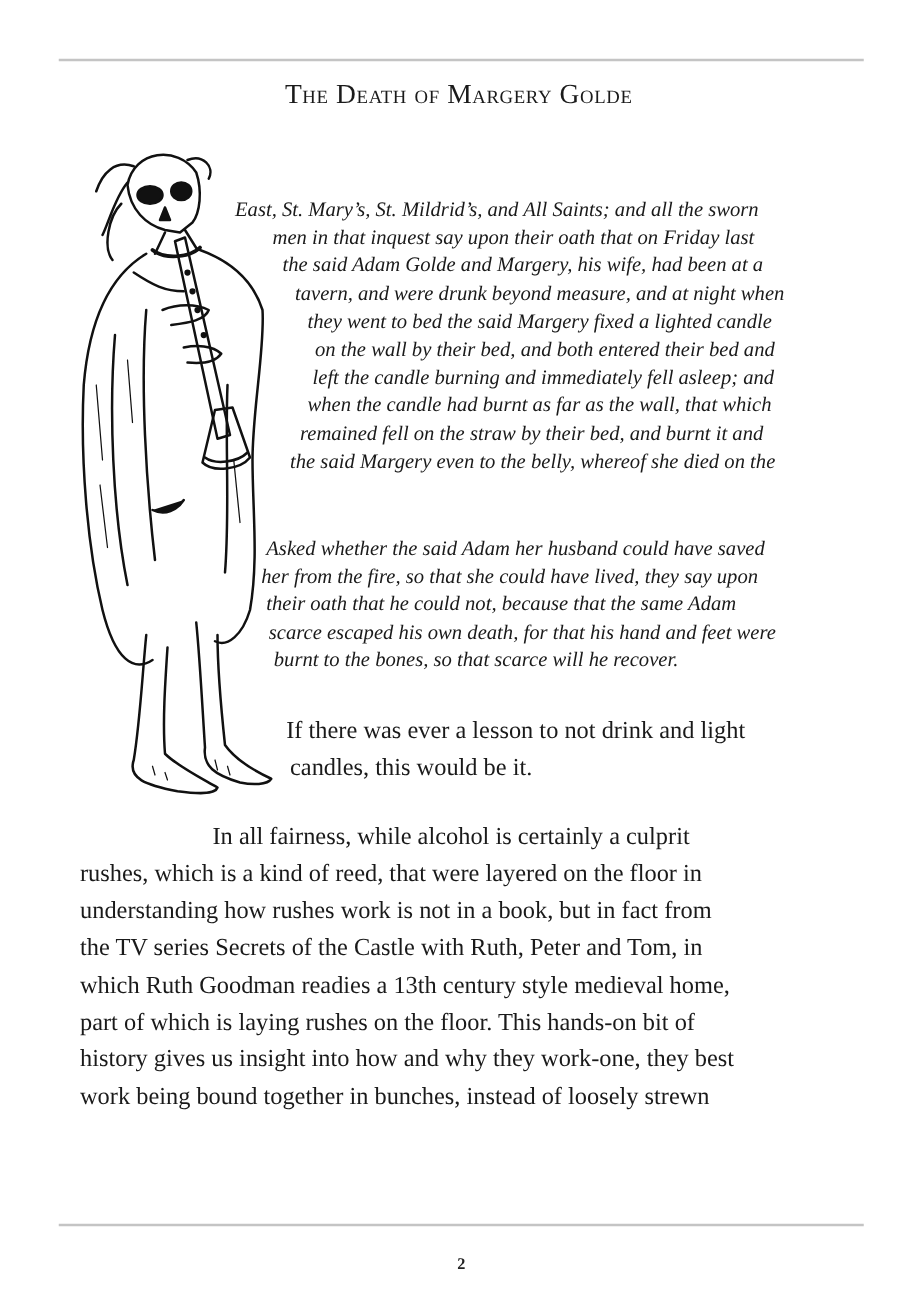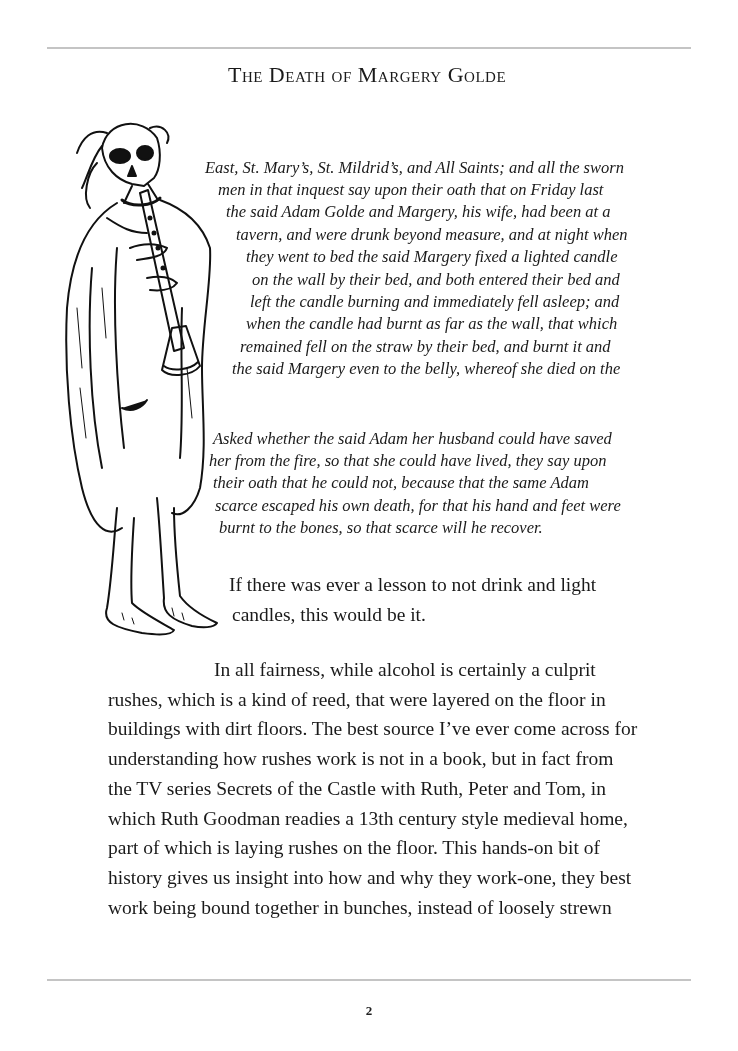--- a/index.html
+++ b/index.html
@@ -7,21 +7,21 @@
   .rule { position: absolute; left: 47px; width: 644px; height: 2px; background: #c4c4c4; }
   .rule.top { top: 47px; }
   .rule.bottom { top: 979px; }
   .title { position: absolute; top: 62px; left: 0; width: 734px; text-align: center; font-size: 22px; letter-spacing: 0.5px; font-variant: small-caps; color: #1a1a1a; }
   .illustration { position: absolute; left: 62px; top: 108px; width: 190px; height: 530px; }
   .quote { position: absolute; font-style: italic; font-size: 16.5px; line-height: 22.5px; color: #1a1a1a; }
   .quote .ln { position: absolute; white-space: nowrap; }
   .aside { position: absolute; left: 229px; top: 570px; font-size: 19.5px; line-height: 30px; color: #1a1a1a; }
   .aside .ln { white-space: nowrap; }
   .body-text { position: absolute; left: 64px; top: 655px; width: 612px; font-size: 19.5px; line-height: 29.7px; color: #1a1a1a; }
-  .body-text .ln { white-space: nowrap; margin-left: 44px; }
+  .body-text .ln { white-space: nowrap; }
   .body-text .ln.first { padding-left: 106px; }
   .page-number { position: absolute; top: 1003px; left: 0; width: 738px; text-align: center; font-size: 13px; font-weight: bold; color: #222; }
 </style>
 </head>
 <body>
 
 <div class="rule top"></div>
 
 <div class="title">The Death of Margery Golde</div>
 
@@ -56,21 +56,21 @@
 
   <path d="M15 200 L20 260 M18 280 L24 330 M125 260 L130 310 M40 180 L44 230" stroke-width="1"></path>
   <path d="M60 300 C70 305, 80 300, 85 292" fill="#111"></path>
 
   <path d="M55 400 C52 430, 50 470, 45 500 C40 515, 55 520, 80 525 C95 527, 110 528, 112 522 C100 515, 80 505, 70 495 C68 470, 70 440, 72 410"></path>
   <path d="M95 390 C98 420, 100 460, 102 490 C100 505, 110 512, 130 518 C140 520, 152 520, 155 515 C140 508, 125 498, 118 488 C115 460, 112 430, 112 400"></path>
   <path d="M60 505 L62 512 M70 510 L72 516 M110 500 L112 508 M120 505 L122 512" stroke-width="1"></path>
 </svg>
 
 <div class="quote" style="left:0;top:0;width:738px;height:560px;">
-  <div class="ln" style="left:205px;top:157px;">East, St. Mary’s, St. Mildrid’s, and All Saints; and all the sworn</div>
+  <div class="ln" style="left:188px;top:157px;">East, St. Mary’s, St. Mildrid’s, and All Saints; and all the sworn</div>
   <div class="ln" style="left:218px;top:179px;text-align:right;">men in that inquest say upon their oath that on Friday last</div>
   <div class="ln" style="left:226px;top:201px;">the said Adam Golde and Margery, his wife, had been at a</div>
   <div class="ln" style="left:236px;top:224px;">tavern, and were drunk beyond measure, and at night when</div>
   <div class="ln" style="left:246px;top:246px;">they went to bed the said Margery fixed a lighted candle</div>
   <div class="ln" style="left:252px;top:269px;">on the wall by their bed, and both entered their bed and</div>
   <div class="ln" style="left:250px;top:291px;">left the candle burning and immediately fell asleep; and</div>
   <div class="ln" style="left:246px;top:313px;">when the candle had burnt as far as the wall, that which</div>
   <div class="ln" style="left:240px;top:336px;">remained fell on the straw by their bed, and burnt it and</div>
   <div class="ln" style="left:232px;top:358px;">the said Margery even to the belly, whereof she died on the</div>
 
@@ -82,21 +82,20 @@
 </div>
 
 <div class="aside">
   <div class="ln">If there was ever a lesson to not drink and light</div>
   <div class="ln" style="padding-left:3px;">candles, this would be it.</div>
 </div>
 
 <div class="body-text">
   <div class="ln first">In all fairness, while alcohol is certainly a culprit</div>
   <div class="ln">rushes, which is a kind of reed, that were layered on the floor in</div>
-  <div class="ln">buildings with dirt floors. The best source I’ve ever come across for</div>
   <div class="ln">understanding how rushes work is not in a book, but in fact from</div>
   <div class="ln">the TV series Secrets of the Castle with Ruth, Peter and Tom, in</div>
   <div class="ln">which Ruth Goodman readies a 13th century style medieval home,</div>
   <div class="ln">part of which is laying rushes on the floor. This hands-on bit of</div>
   <div class="ln">history gives us insight into how and why they work-one, they best</div>
   <div class="ln">work being bound together in bunches, instead of loosely strewn</div>
 </div>
 
 <div class="rule bottom"></div>
 

